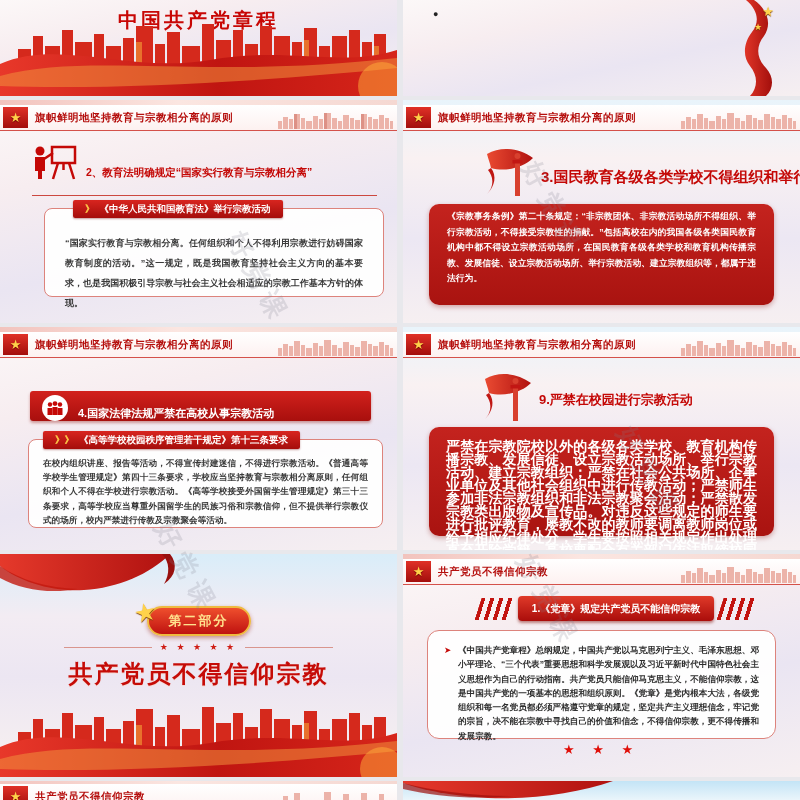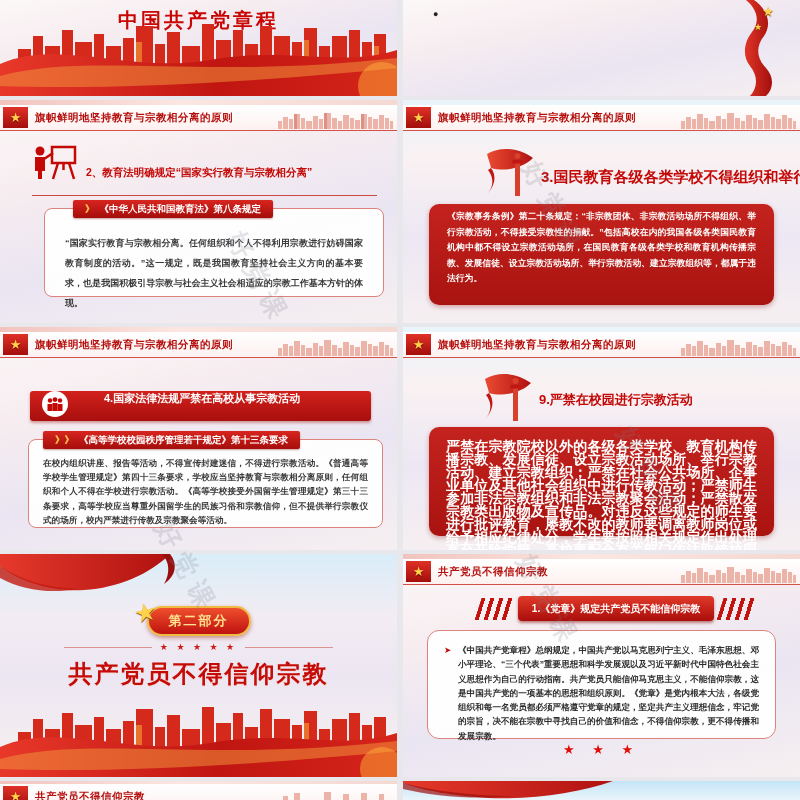--- a/index.html
+++ b/index.html
@@ -29,23 +29,23 @@
   .wbox{position:absolute;background:rgba(255,255,255,.93);border:1px solid #dd837c;border-radius:8px;}
   .banner{position:absolute;top:-9px;height:18px;display:flex;align-items:center;padding:0 12px;
           background:linear-gradient(180deg,#d8251f,#a50d0b);color:#fff;font-weight:bold;font-size:9.5px;
           border-radius:2px;box-shadow:0 1px 2px rgba(120,10,10,.4);white-space:nowrap;}
   .banner .mk{color:#ffd24a;margin-right:5px;font-weight:bold;}
   .rbox{position:absolute;background:linear-gradient(180deg,#c4231e 0%,#a91310 100%);border-radius:10px;
         color:#fff;font-weight:bold;box-shadow:0 2px 5px rgba(140,20,15,.35);}
   .stitle{position:absolute;color:#c40806;font-weight:900;white-space:nowrap;}
   .rline{position:absolute;height:1px;background:#cc4840;}
   
-  .ebar{position:absolute;height:30px;border-radius:3px;display:flex;align-items:flex-start;
+  .ebar{position:absolute;height:30px;border-radius:3px;display:flex;align-items:flex-end;
         background:linear-gradient(180deg,#d2211c,#a80f0d);box-shadow:0 2px 3px rgba(150,25,20,.4);
-        color:#fff;font-weight:bold;font-size:11px;gap:26px;}
+        color:#fff;font-weight:bold;font-size:11px;}
   .ebar .circ{width:26px;height:26px;border-radius:50%;background:#fff;margin:0 10px 0 12px;
         display:flex;align-items:center;justify-content:center;flex:0 0 auto;}
   
   .badge-row{position:absolute;left:0;right:0;text-align:center;}
   .badge{position:relative;display:inline-block;padding:4px 20px;border-radius:15px;
          background:linear-gradient(180deg,#ef4f2d,#bf1210);border:2px solid #eeba40;
          color:#ffe18d;font-size:13px;font-weight:900;letter-spacing:2px;
          box-shadow:0 2px 4px rgba(150,30,15,.45);}
   .badge .bstar{position:absolute;left:-15px;top:-10px;font-size:25px;color:#ffd24a;
          text-shadow:0 1px 1px #7a3c05;transform:rotate(-12deg);}
@@ -184,21 +184,21 @@
       <path d="M3,13 h10 v14 h-3 v8 h-4 v-8 h-3 Z" fill="#c40806"></path>
       <path d="M12,15 L21,9" stroke="#c40806" stroke-width="2.5"></path>
       <rect x="20" y="3" width="23" height="16" fill="none" stroke="#c40806" stroke-width="2.5"></rect>
       <path d="M26,19 L21,35 M37,19 L42,35 M31.5,19 v7" stroke="#c40806" stroke-width="2.5"></path>
     </svg>
     <div class="stitle" style="left:86px;top:66px;font-size:10.5px;">2、教育法明确规定“国家实行教育与宗教相分离”</div>
     <div class="rline" style="left:32px;right:20px;top:95px;"></div>
     <div class="wbox" style="left:44px;right:13px;top:108px;bottom:26px;">
       <div class="banner" style="left:28px;">
         <span class="mk">》</span>
-        <span>《中华人民共和国教育法》第八条规定</span>
+        <span>《中华人民共和国教育法》举行宗教活动</span>
       </div>
       <p class="jp" style="margin:24px 20px 0;color:#3a3a3a;font-size:9px;font-weight:bold;line-height:20px;">“国家实行教育与宗教相分离。任何组织和个人不得利用宗教进行妨碍国家教育制度的活动。”这一规定，既是我国教育坚持社会主义方向的基本要求，也是我国积极引导宗教与社会主义社会相适应的宗教工作基本方针的体现。</p>
     </div>
   </section>
 
   <section class="slide sky" style="left:403px;top:100px;height:223px;">
     <div class="hdr">
       <span class="sq">
           <span class="st">★</span>
         </span>

